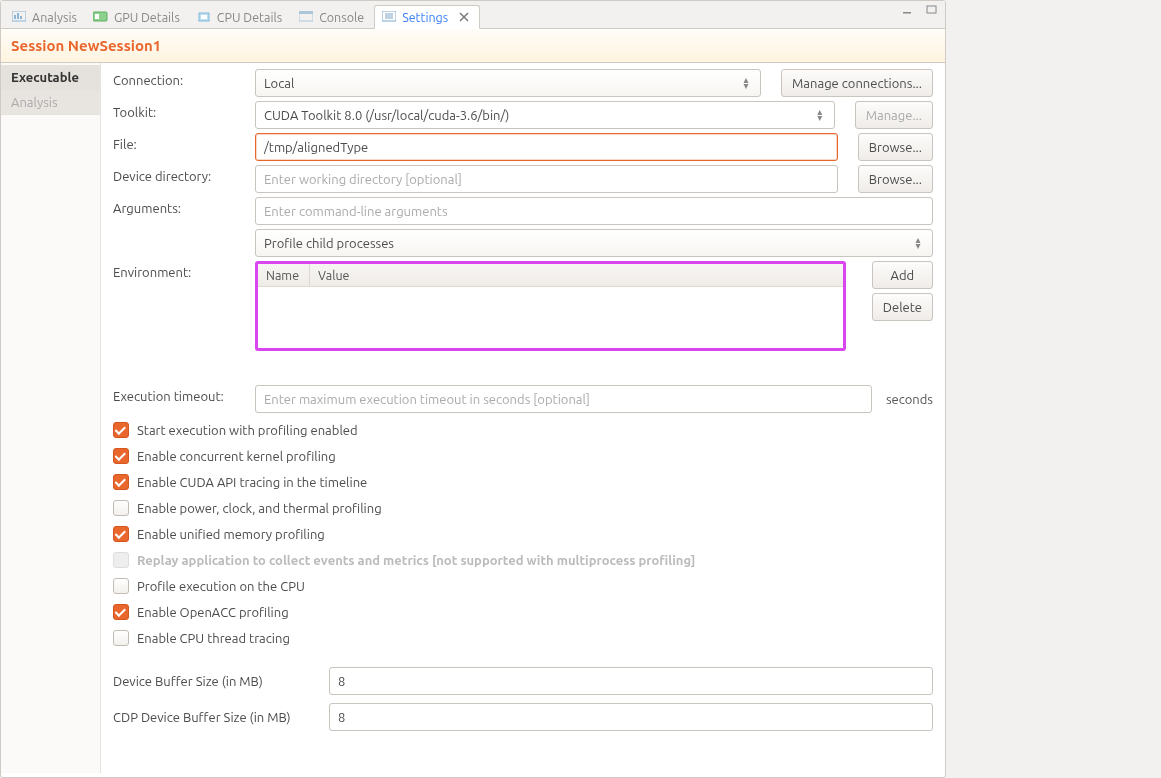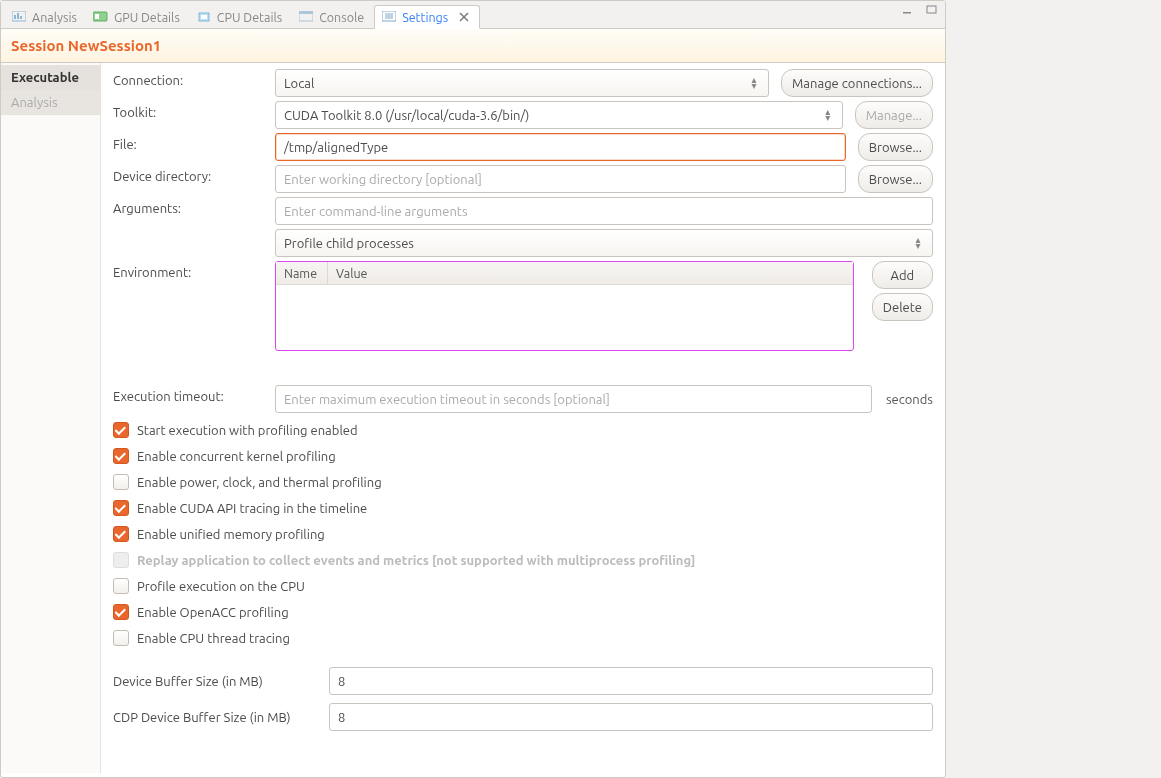--- a/index.html
+++ b/index.html
@@ -109,23 +109,22 @@
   .row.start { align-items: flex-start; }
   .label {
     width: 134px;
     flex: 0 0 134px;
     color: #4c4c4c;
     padding-top: 4px;
   }
   .controls {
     flex: 1;
     display: flex;
-    gap: 12px;
+    gap: 20px;
     align-items: stretch;
-    margin-left: 20px;
   }
   select, input[type=text], .faux-select, .faux-input {
     height: 28px;
     border: 1px solid #c9c4be;
     border-radius: 3px;
     background: linear-gradient(#fff, #f7f5f2);
     padding: 0 8px;
     font: inherit;
     color: #4c4c4c;
     flex: 1;
@@ -141,34 +140,34 @@
   .faux-select {
     display:flex; align-items:center; justify-content:space-between;
     cursor: pointer;
   }
   .faux-select .updn {
     width: 12px; color:#888; font-size:10px; line-height:6px; text-align:center;
   }
   button.btn {
     height: 28px;
     border: 1px solid #c9c4be;
-    border-radius: 12px;
+    border-radius: 3px;
     background: linear-gradient(#fdfcfb, #efece8);
     padding: 0 10px;
     font: inherit;
     color: #4c4c4c;
     cursor: pointer;
     white-space: nowrap;
   }
   button.btn:disabled { color:#aaa; cursor:default; }
 
   
   .env-table {
     flex:1;
-    border: 1px solid #d946ef;
+    border: 3px solid #d946ef;
     border-radius:3px;
     min-height: 90px;
     background:#fff;
     display:flex; flex-direction:column;
   }
   .env-head {
     display:flex;
     background: linear-gradient(#f7f5f2,#efece8);
     border-bottom:1px solid #dcd8d2;
   }
@@ -399,26 +398,26 @@
       <div style="padding-left:0;">
         <div class="chk-row">
           <div class="chk checked"></div>
           <span class="chk-label">Start execution with profiling enabled</span>
         </div>
         <div class="chk-row">
           <div class="chk checked"></div>
           <span class="chk-label">Enable concurrent kernel profiling</span>
         </div>
         <div class="chk-row">
+          <div class="chk checked"></div>
+          <span class="chk-label">Enable CUDA API tracing in the timeline</span>
+        </div>
+        <div class="chk-row">
           <div class="chk"></div>
           <span class="chk-label">Enable power, clock, and thermal profiling</span>
-        </div>
-        <div class="chk-row">
-          <div class="chk checked"></div>
-          <span class="chk-label">Enable CUDA API tracing in the timeline</span>
         </div>
         <div class="chk-row">
           <div class="chk checked"></div>
           <span class="chk-label">Enable unified memory profiling</span>
         </div>
         <div class="chk-row disabled">
           <div class="chk disabled"></div>
           <span class="chk-label">Replay application to collect events and metrics [not supported with multiprocess profiling]</span>
         </div>
         <div class="chk-row">

